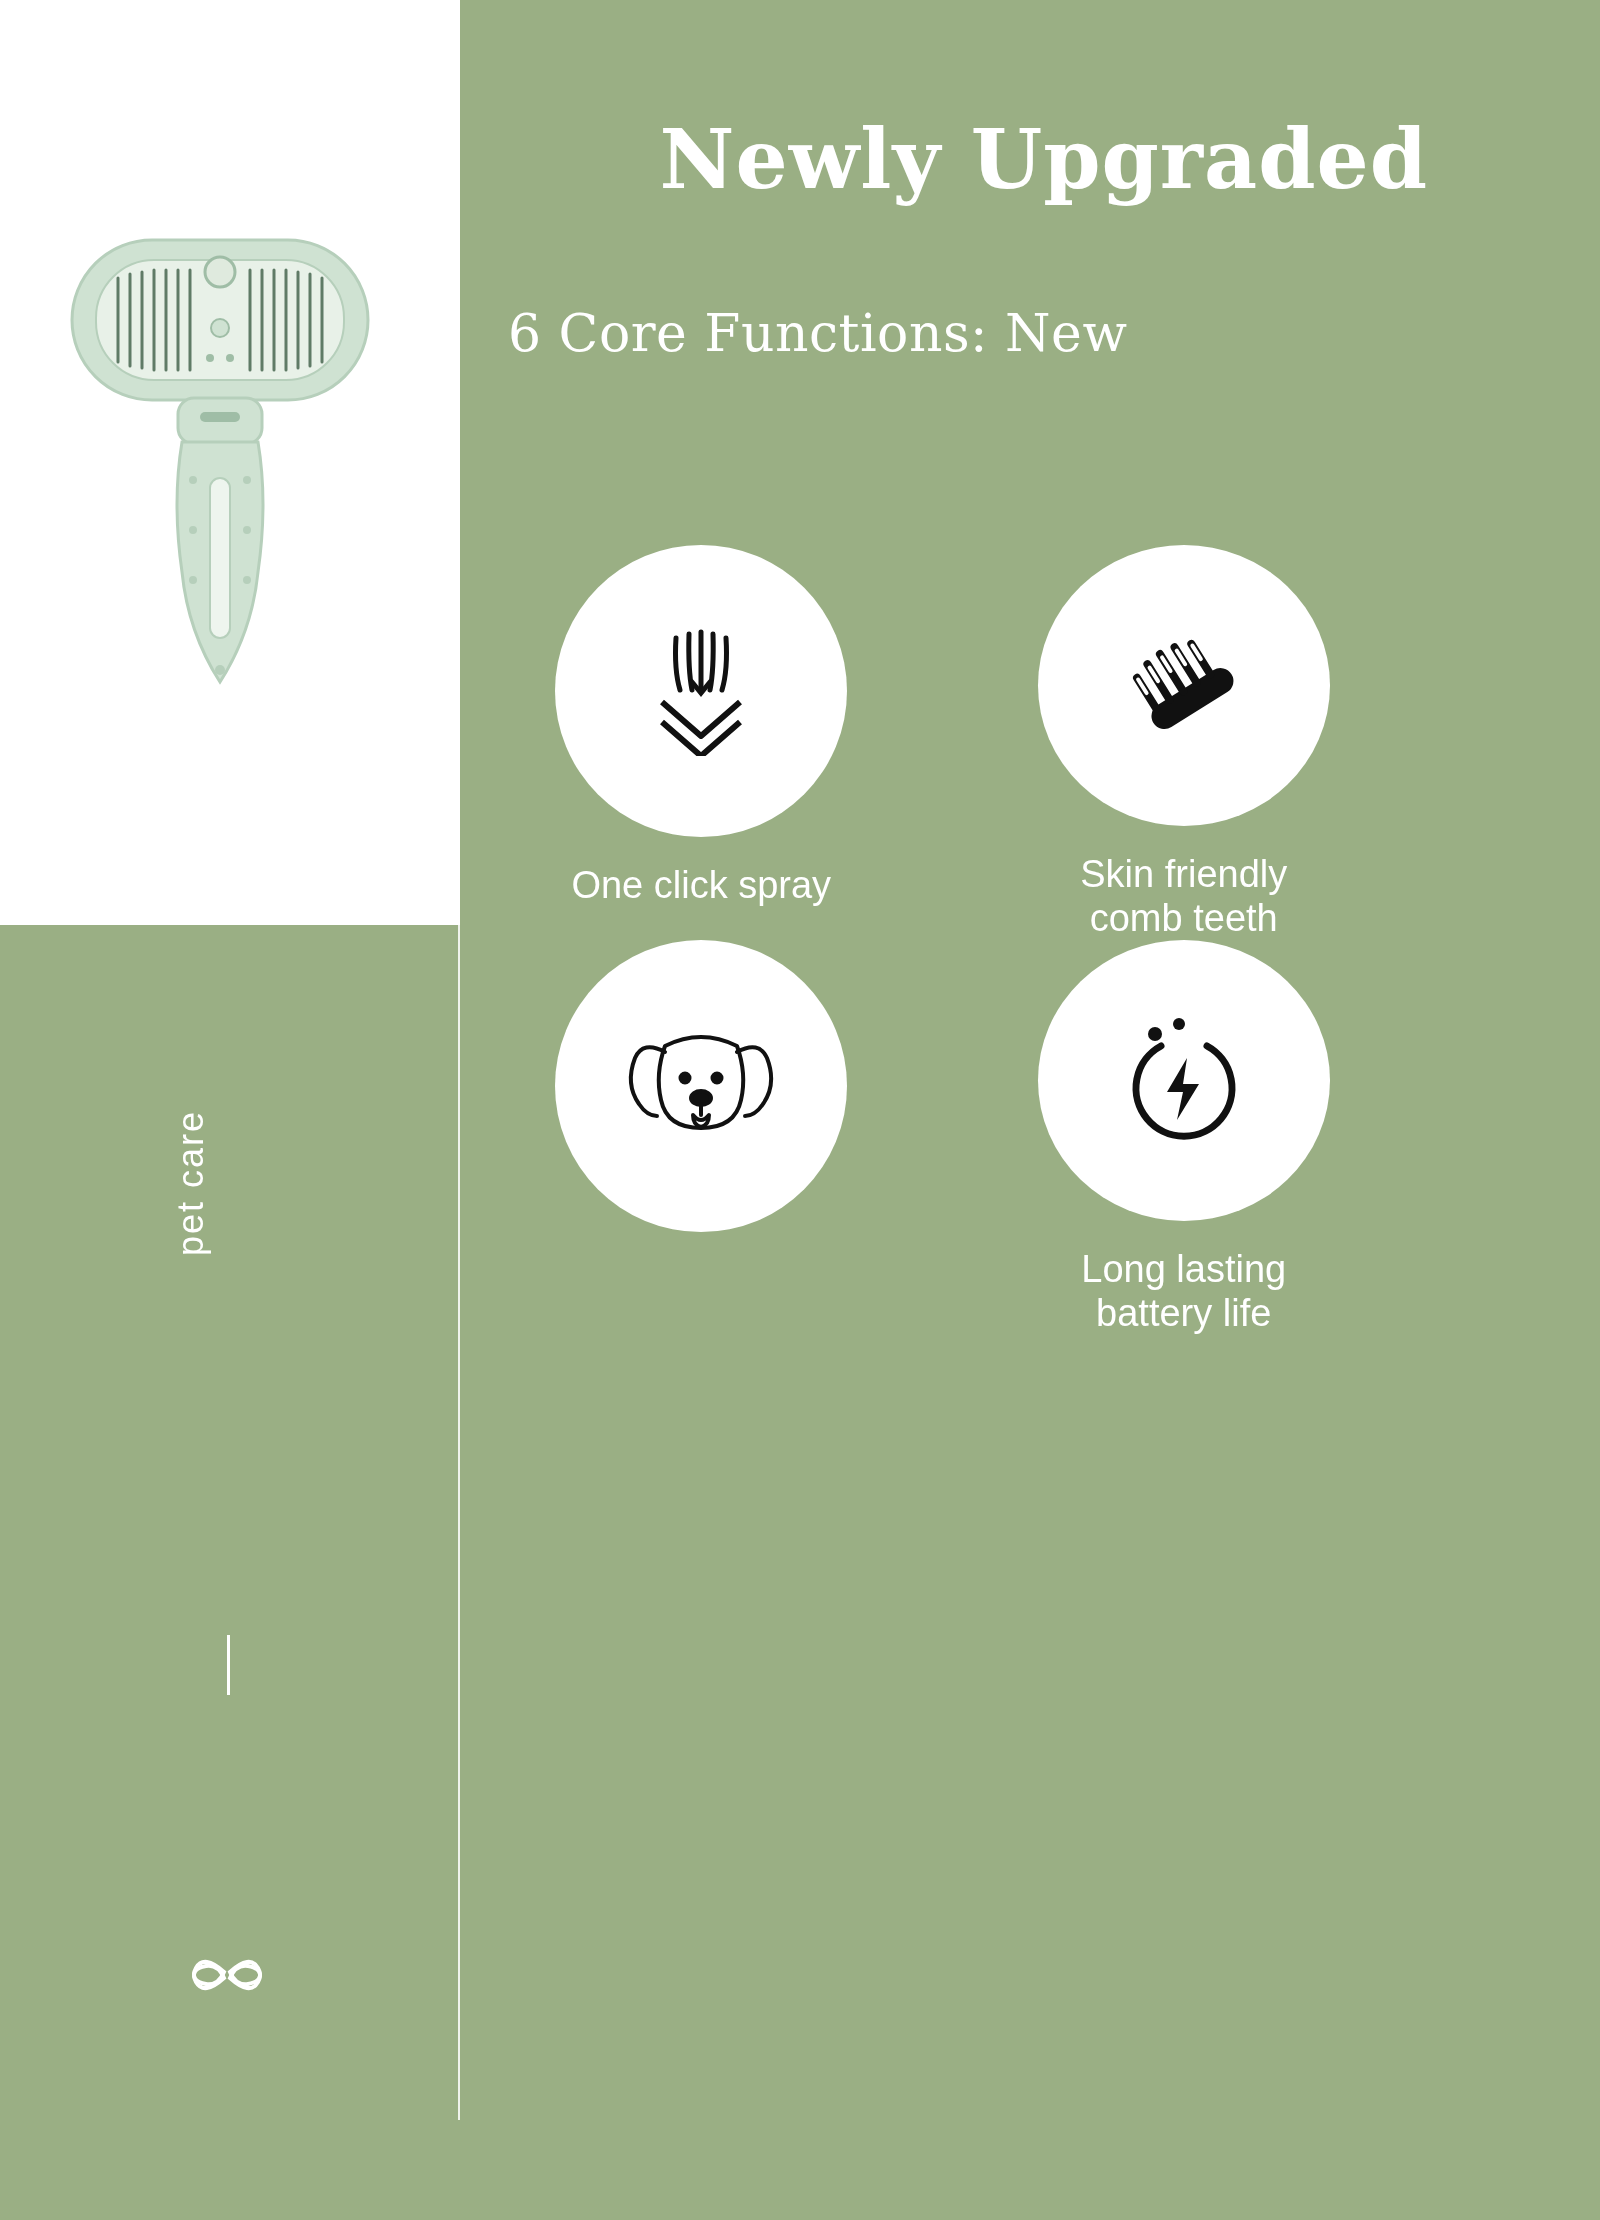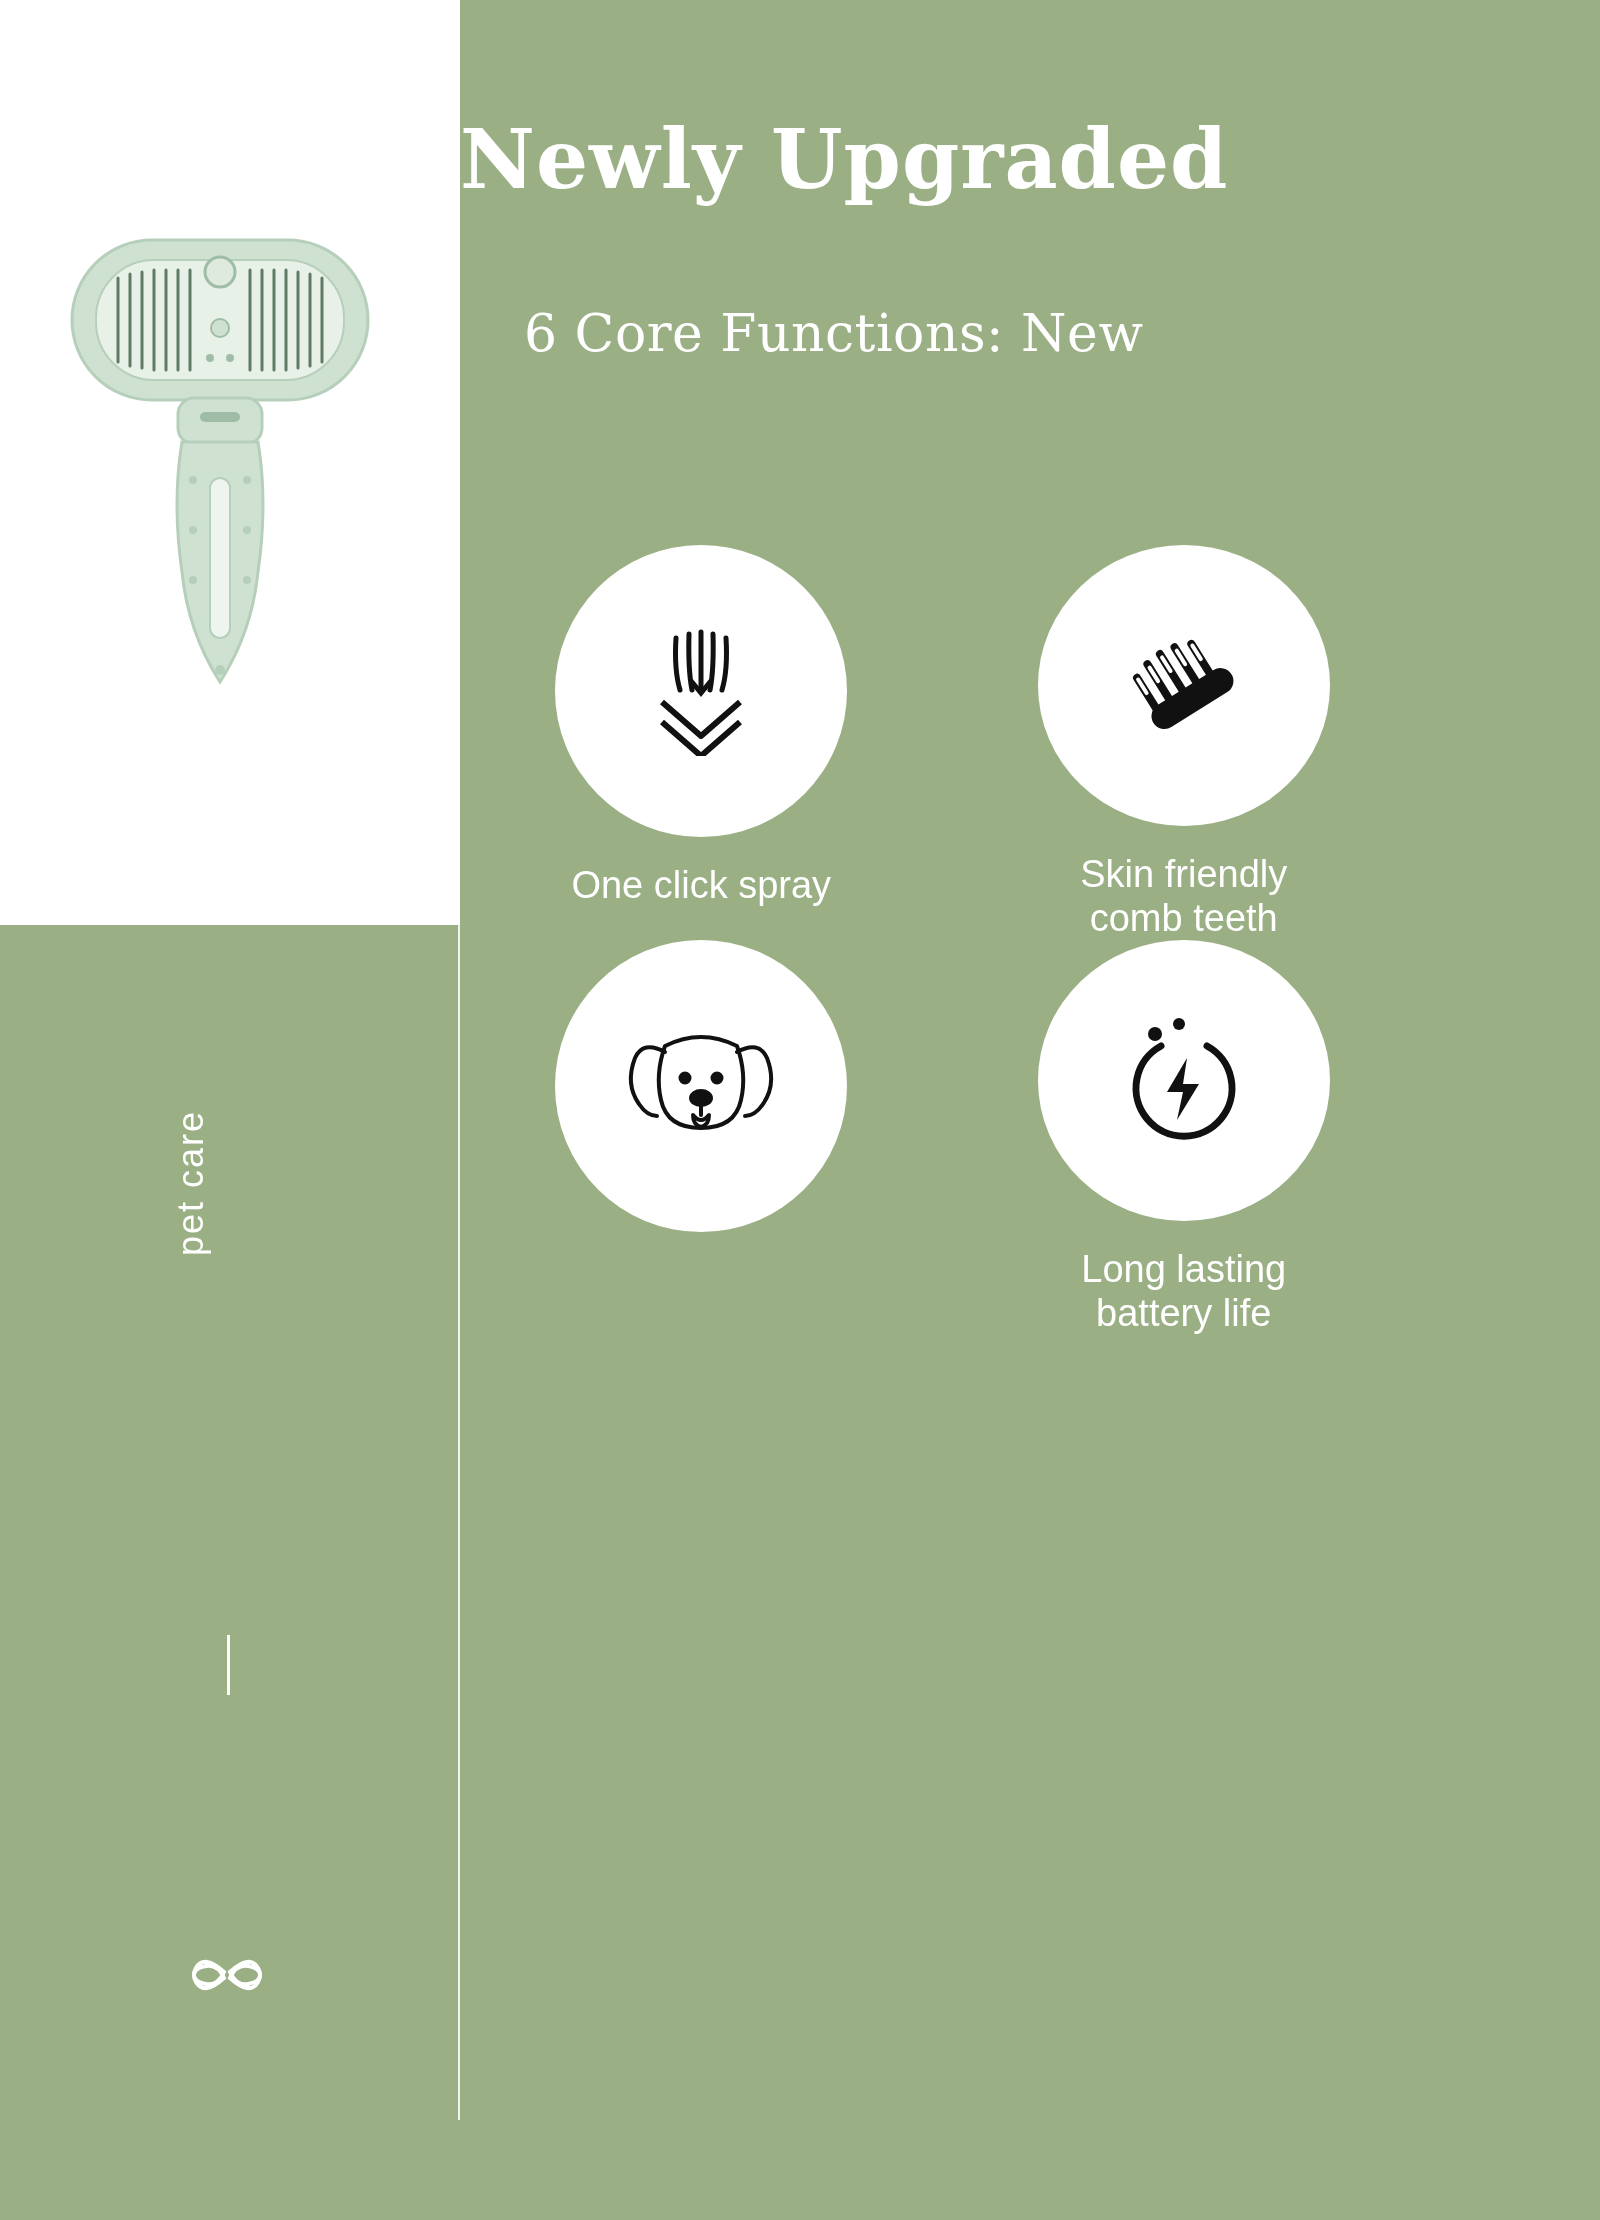--- a/index.html
+++ b/index.html
@@ -81,31 +81,31 @@
     left: 460px;
     top: 0;
     width: 1140px;
     height: 2220px;
   }
   #headline {
     position: absolute;
     left: 0;
     top: 118px;
     width: 968px;
-    text-align: left;
+    text-align: right;
     color: #ffffff;
     font-family: "DejaVu Serif", serif;
     font-size: 82px;
     font-weight: bold;
     letter-spacing: 1px;
     line-height: 1.0;
   }
   #subheadline {
     position: absolute;
-    left: 64px;
+    left: 48px;
     top: 300px;
     width: 1020px;
     color: #ffffff;
     font-family: "DejaVu Serif", serif;
     font-size: 52px;
     font-weight: normal;
     line-height: 1.28;
     letter-spacing: 0.5px;
   }
 

